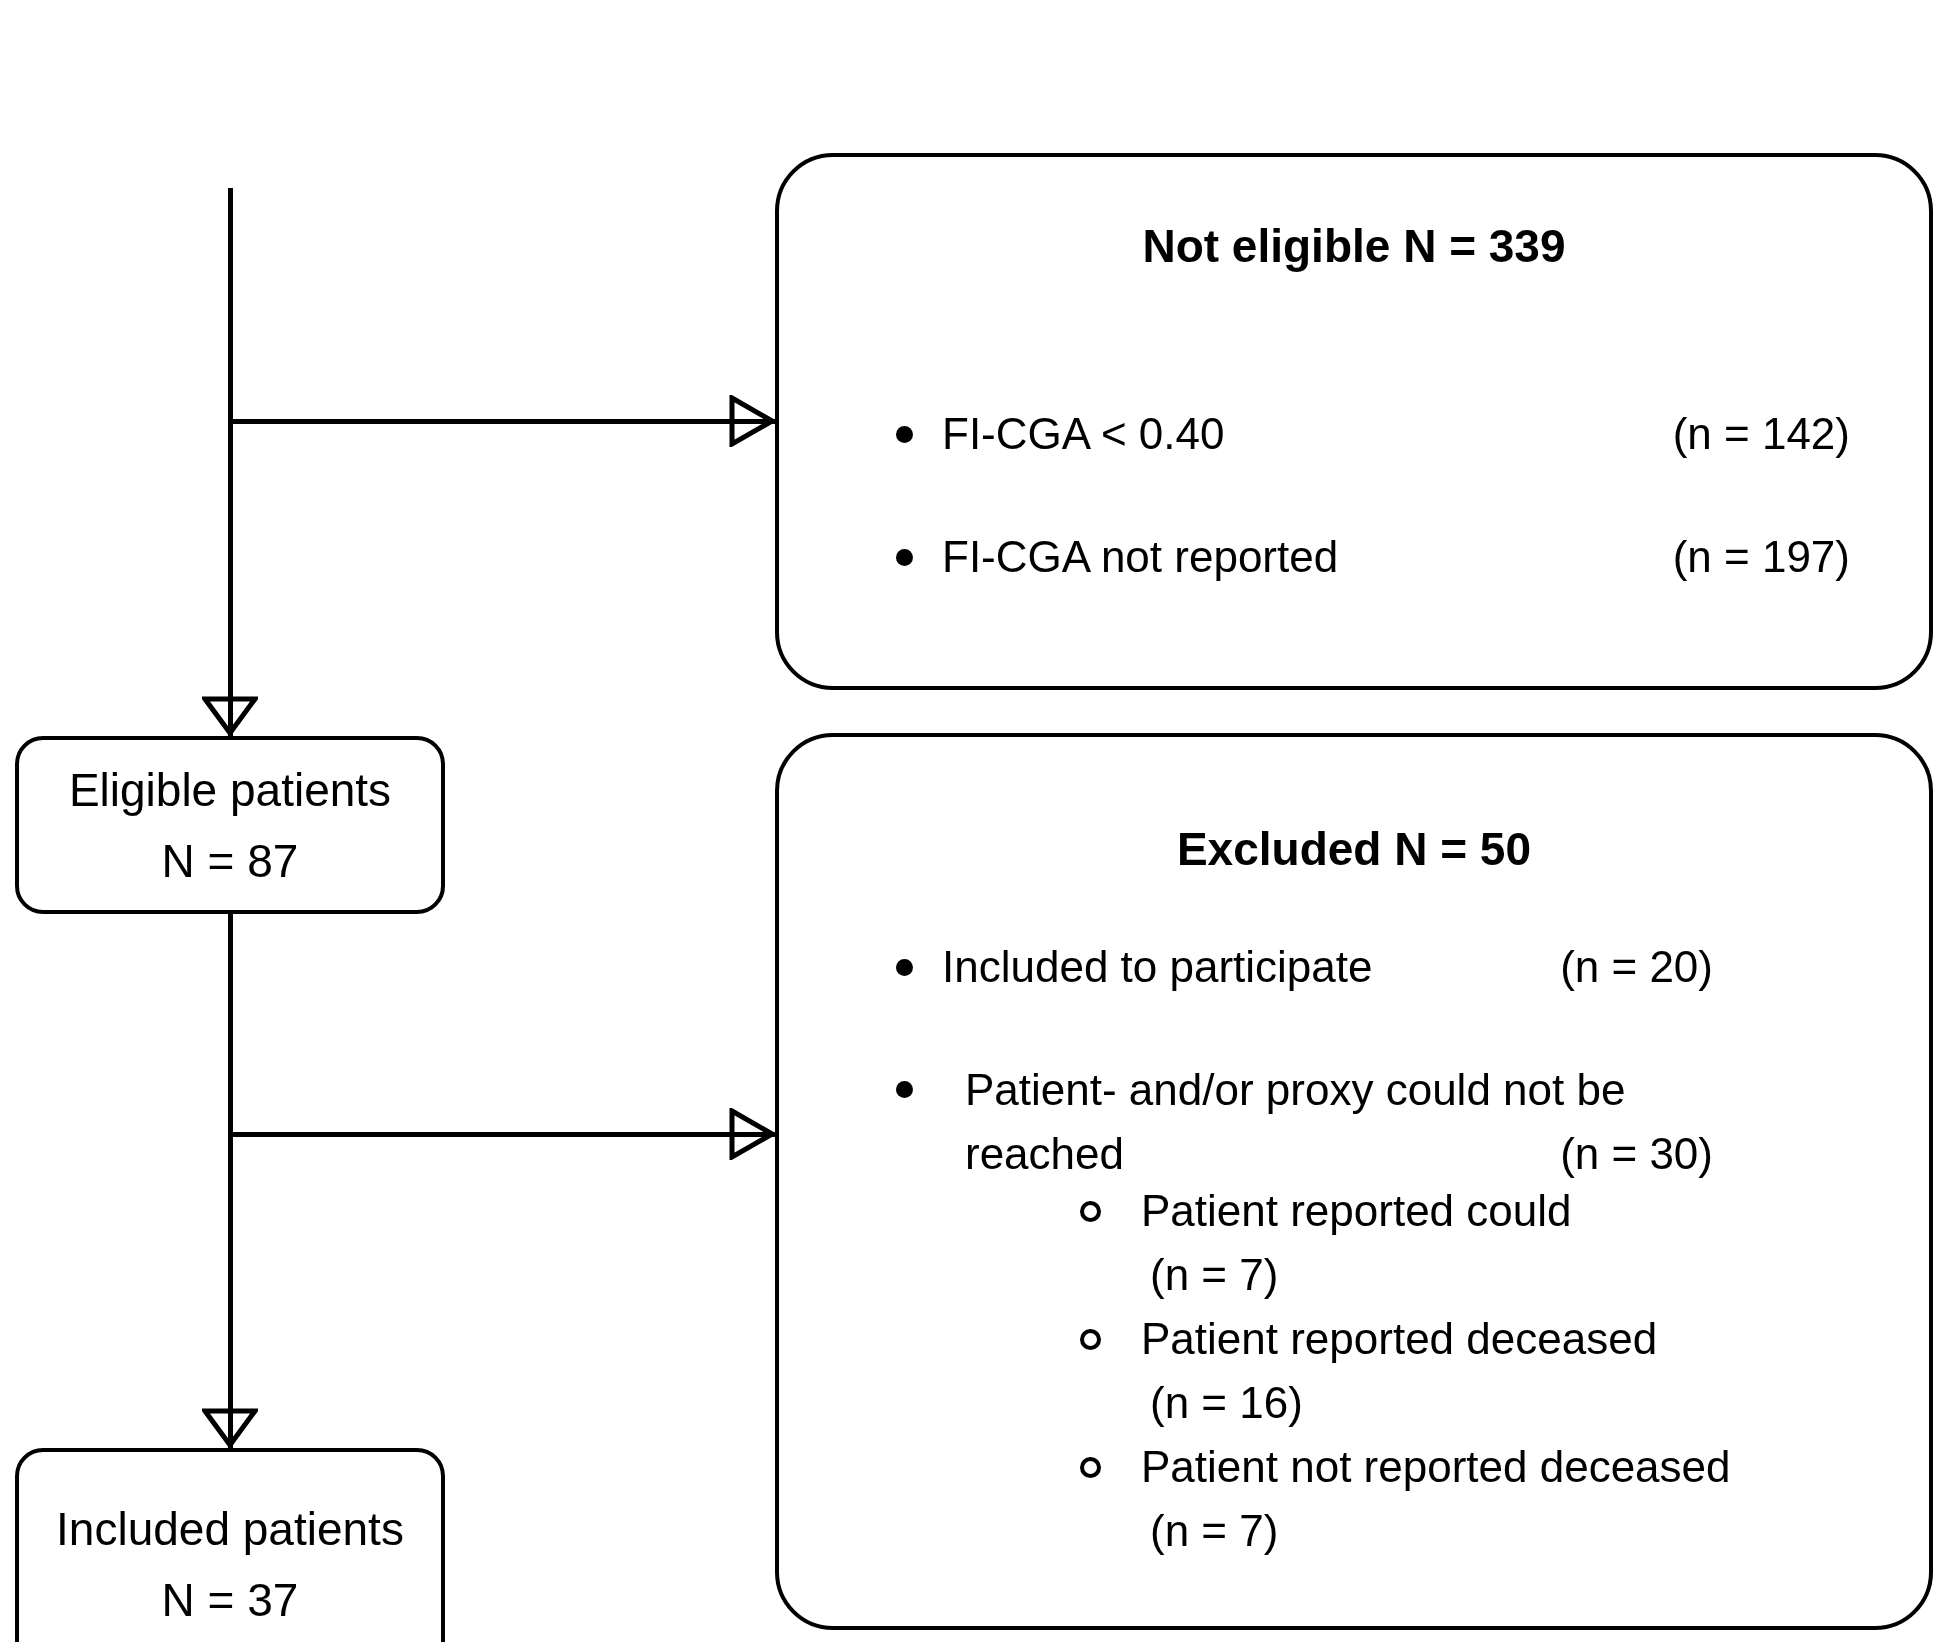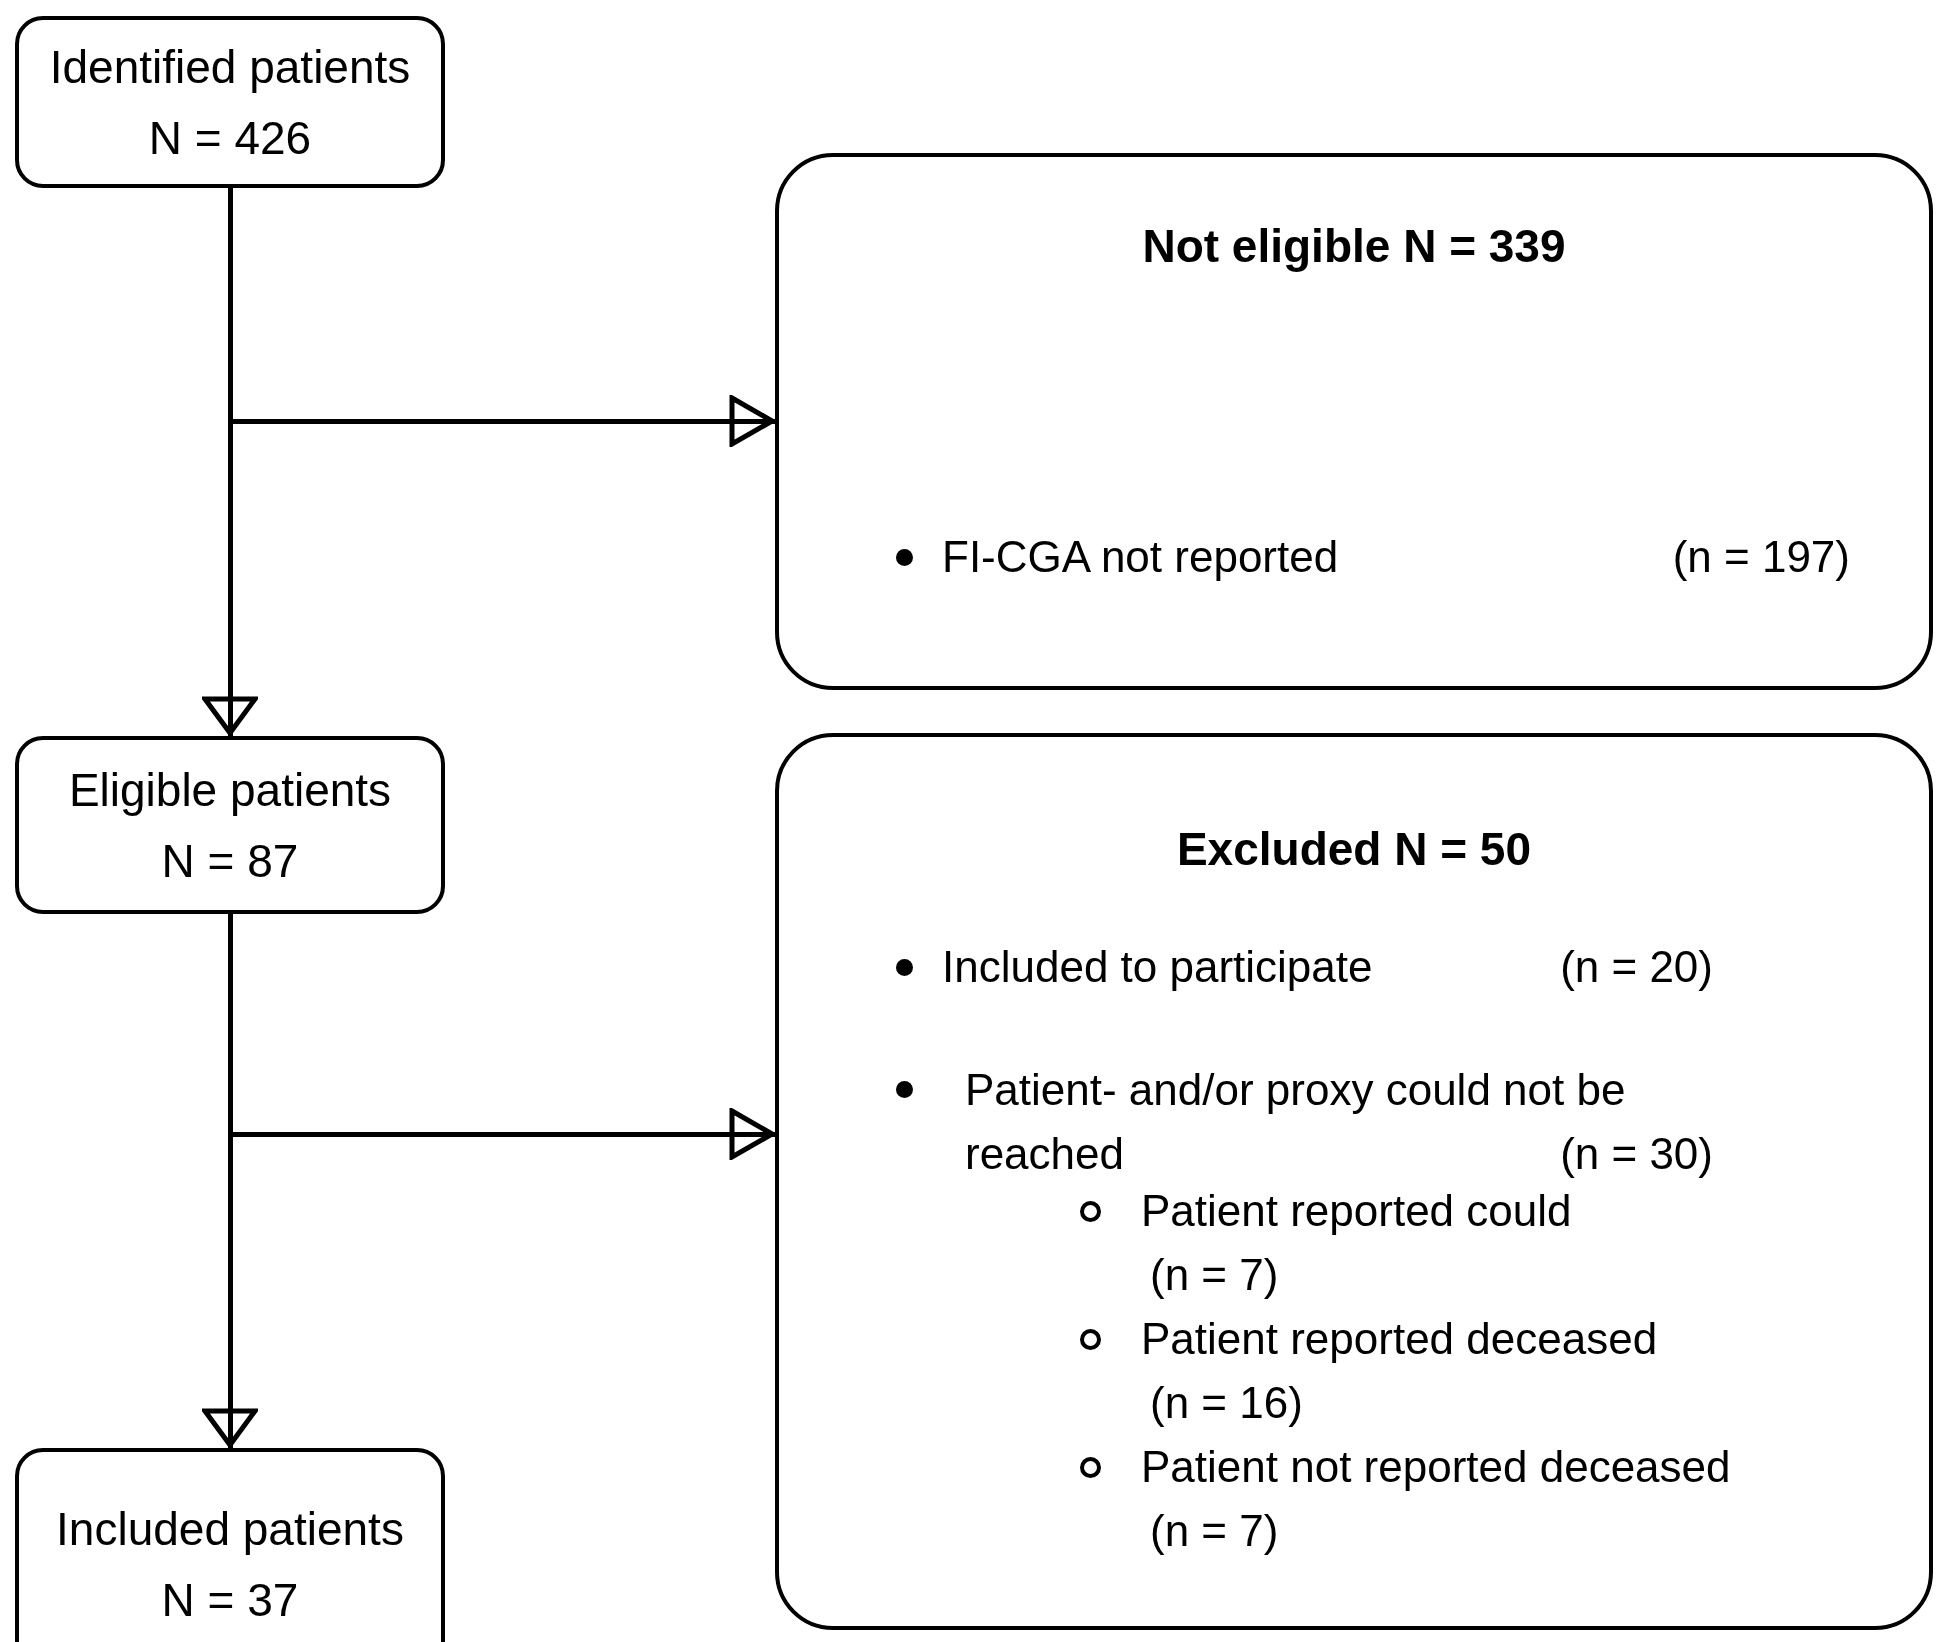--- a/index.html
+++ b/index.html
@@ -147,38 +147,39 @@
   <svg class="ah" style="left:729px; top:395px;" width="46" height="52" viewBox="0 0 46 52">
     <polygon points="3,3 43,26 3,49" fill="none" stroke="#000" stroke-width="5"></polygon>
   </svg>
   <svg class="ah" style="left:202px; top:1408px;" width="56" height="40" viewBox="0 0 56 40">
     <polygon points="3,3 53,3 28,37" fill="none" stroke="#000" stroke-width="5"></polygon>
   </svg>
   <svg class="ah" style="left:729px; top:1108px;" width="46" height="52" viewBox="0 0 46 52">
     <polygon points="3,3 43,26 3,49" fill="none" stroke="#000" stroke-width="5"></polygon>
   </svg>
 
-  <div class="lbox" id="box-identified">
-    <div>Identified patients</div>
-    <div>N = 426</div>
-  </div>
 
   <div class="lbox" id="box-eligible">
     <div>Eligible patients</div>
     <div>N = 87</div>
   </div>
 
   <div class="lbox" id="box-included">
     <div>Included patients</div>
     <div>N = 37</div>
   </div>
 
   <div class="rbox" id="box-not-eligible">
     <div class="rtitle">Not eligible N = 339</div>
 
+    <div class="row" style="top:246px;">
+      <span class="dot"></span>
+      <span class="txt">FI-CGA &lt; 0.40</span>
+      <span class="nval na">(n = 142)</span>
+    </div>
 
     <div class="row" style="top:369px;">
       <span class="dot"></span>
       <span class="txt">FI-CGA not reported</span>
       <span class="nval na">(n = 197)</span>
     </div>
   </div>
 
   <div class="rbox" id="box-excluded">
     <div class="rtitle">Excluded N = 50</div>

